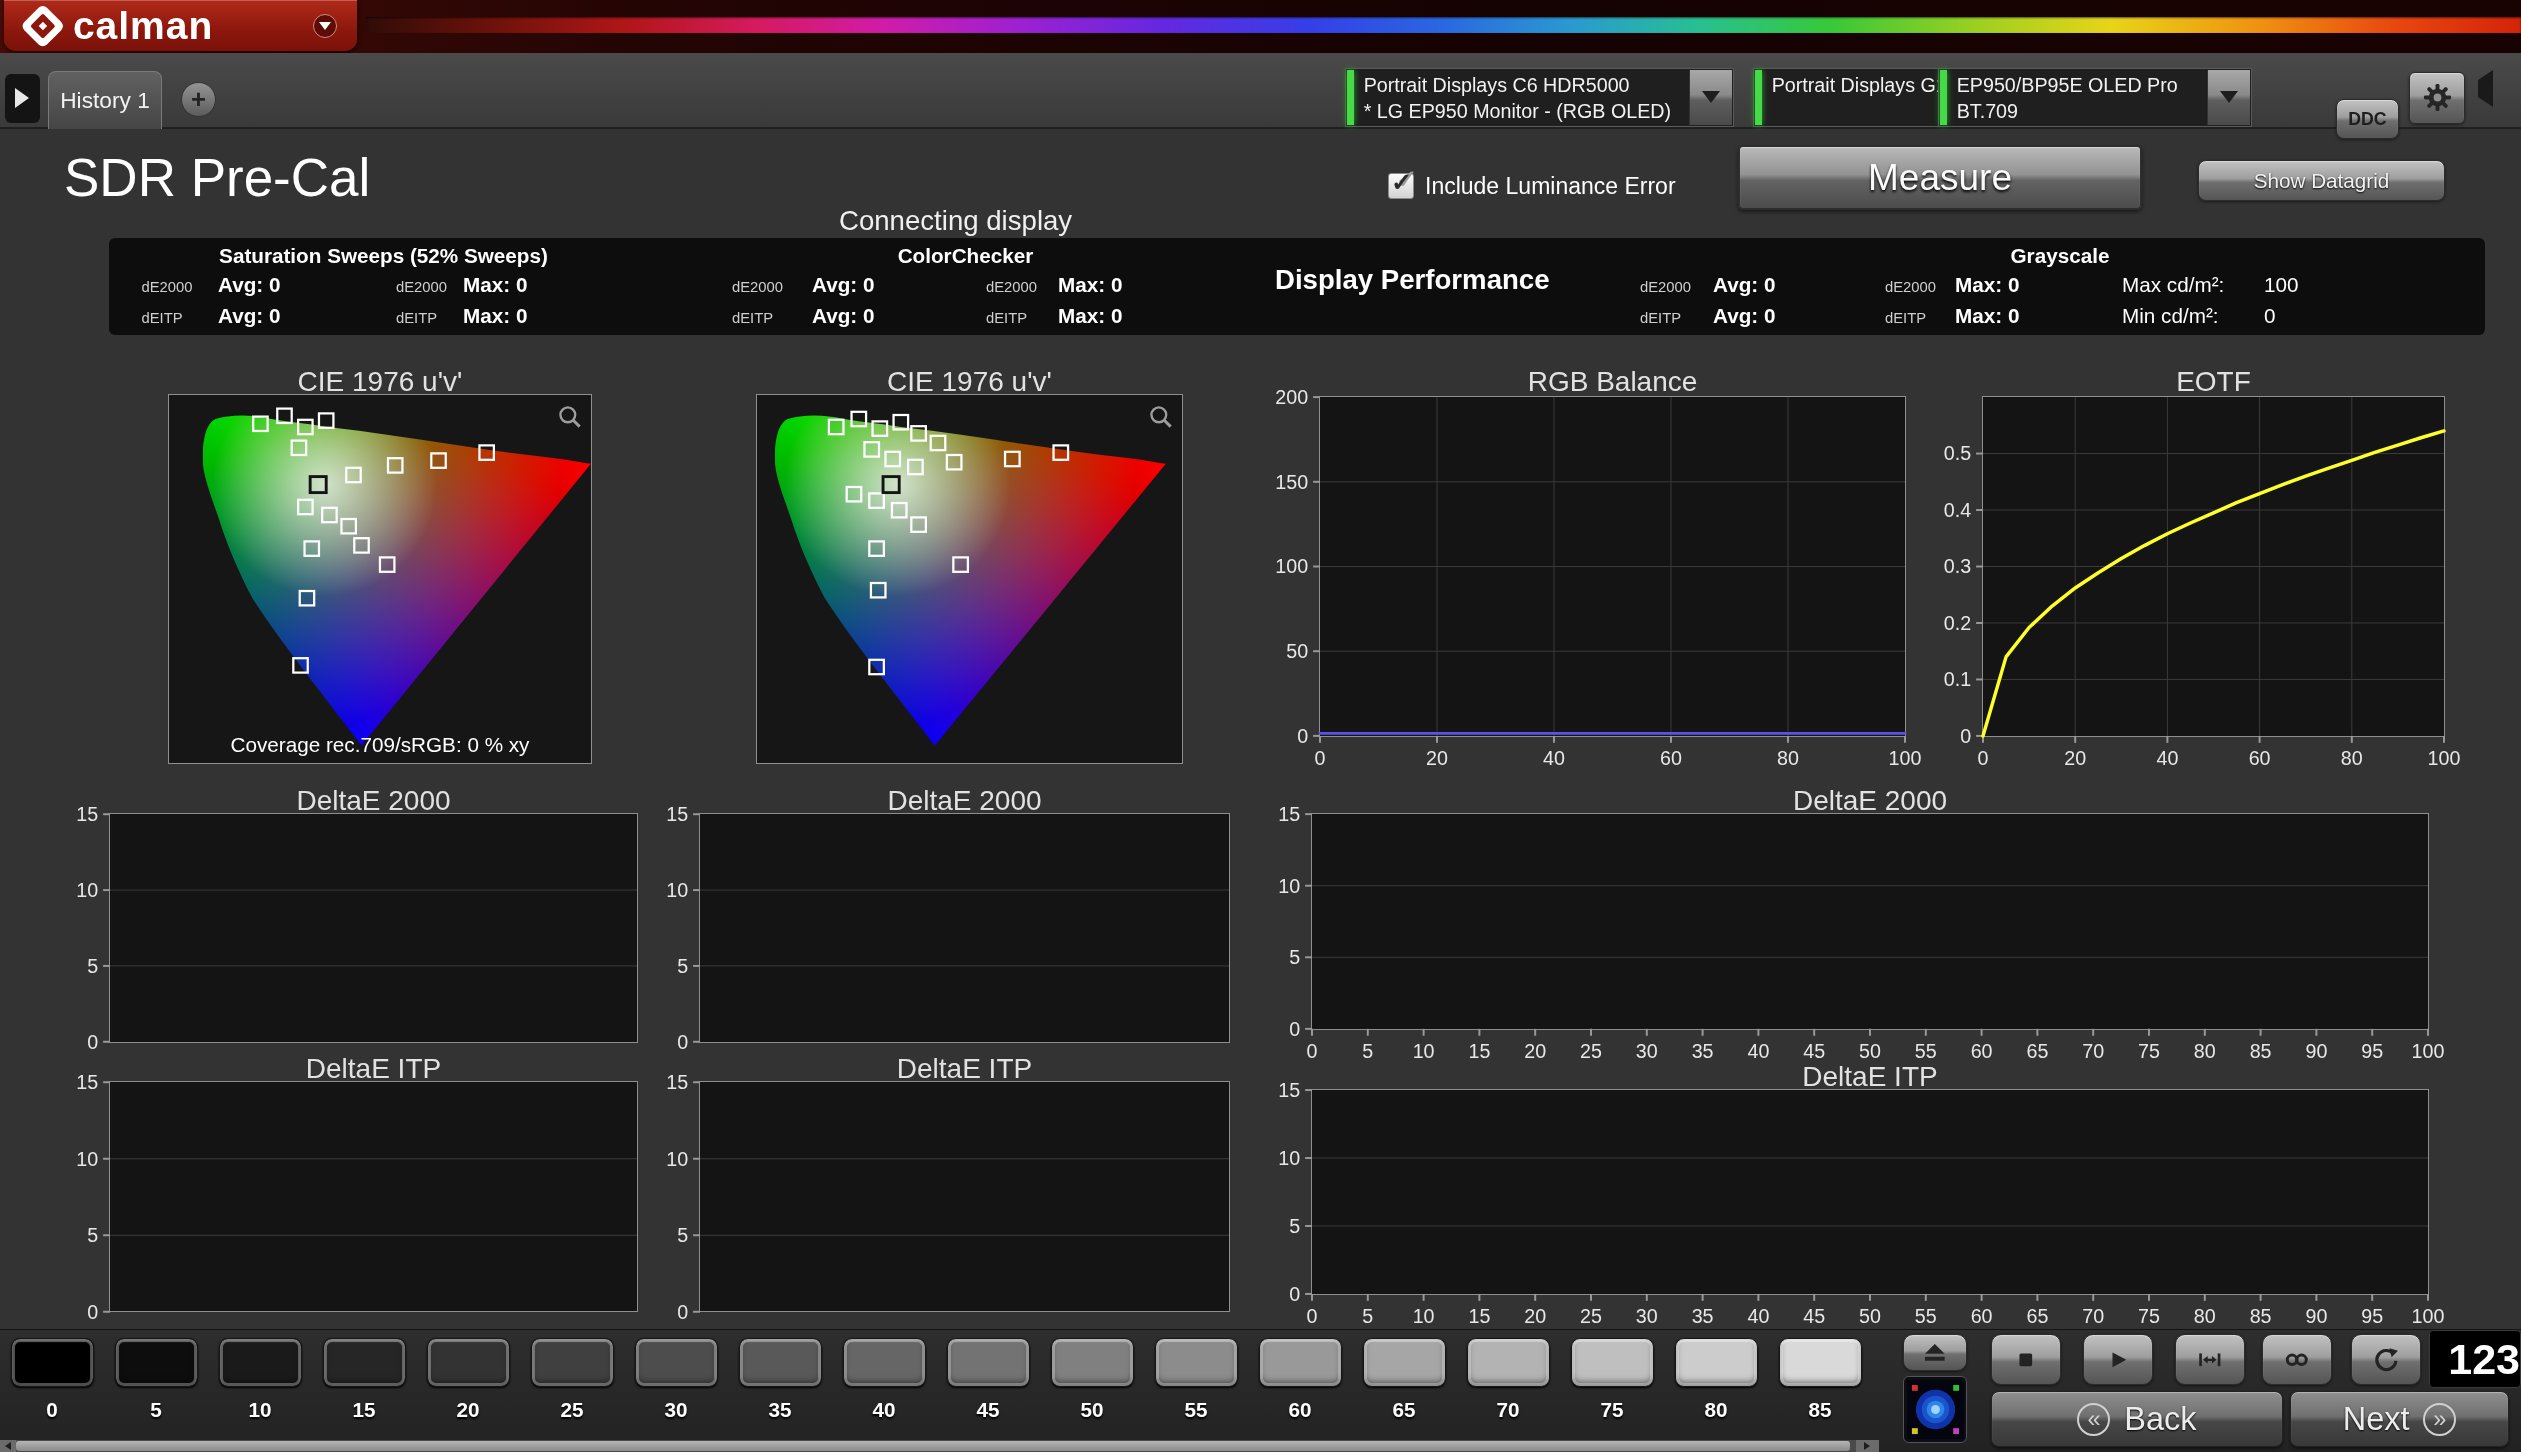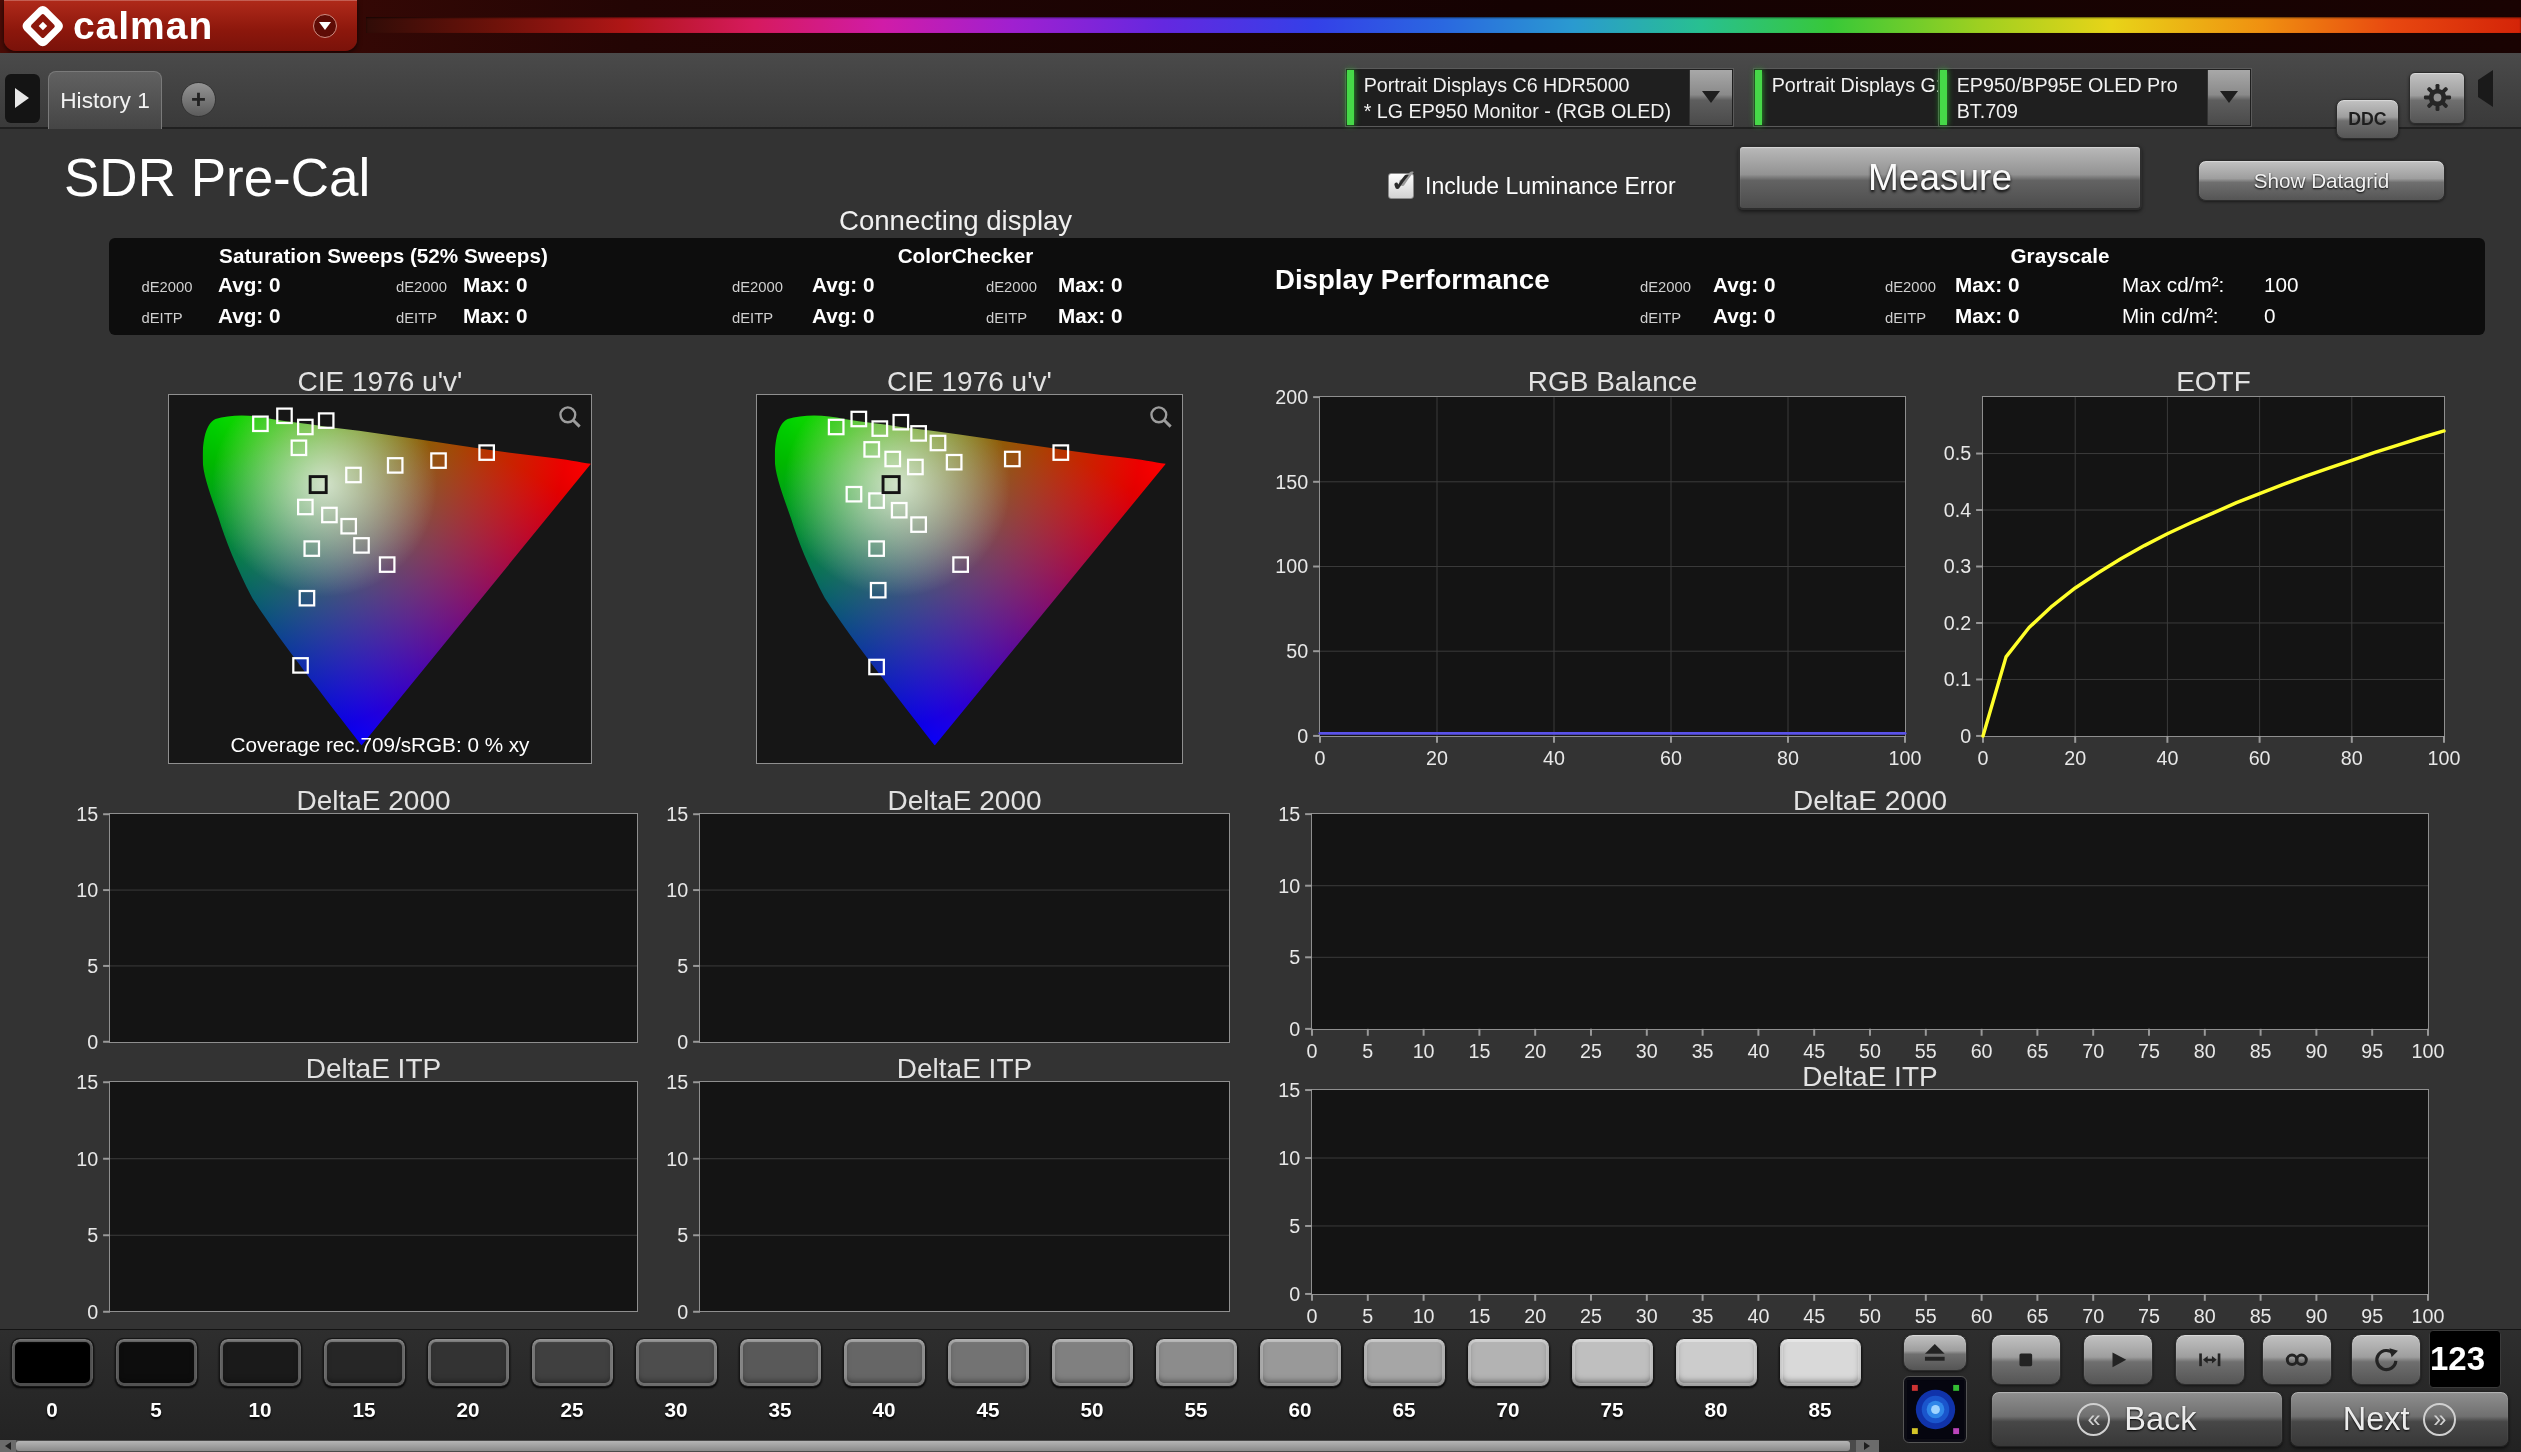--- a/index.html
+++ b/index.html
@@ -99,22 +99,22 @@
   box-shadow:inset 0 0 0 3px rgba(255,255,255,.30),inset 0 2px 3px rgba(255,255,255,.25),inset 0 -3.9px 6.9px rgba(0,0,0,.5),0 1px 2px #000;}
 .patch-label{margin-top:10.8px;font-size:20.7px;font-weight:bold;color:#fff;text-shadow:0 2px 2px #000;}
 #eject-btn{position:absolute;left:1903px;top:1334px;width:64px;height:37px;border-radius:9.9px;
   display:flex;align-items:center;justify-content:center;}
 #pattern-btn{position:absolute;left:1903px;top:1376px;width:64px;height:67px;background:#0c0c14;
   border:1px solid #555;border-radius:5.9px;display:flex;align-items:center;justify-content:center;}
 .tbtn{position:absolute;top:1334px;width:70px;height:51px;border-radius:9.9px;
   display:flex;align-items:center;justify-content:center;}
 #stop-btn{left:1991px;} #play-btn{left:2083px;} #step-btn{left:2175px;}
 #loop-btn{left:2262px;} #refresh-btn{left:2351px;}
-#count-box{position:absolute;left:2429px;top:1330px;width:72px;height:58px;background:#000;border:1px solid #3a3a3a;
-  border-radius:3.9px;text-align:left;line-height:56px;font-size:33px;font-weight:bold;color:#fff;}
+#count-box{position:absolute;left:2429px;top:1330px;width:92px;height:58px;background:#000;border:1px solid #3a3a3a;
+  border-radius:3.9px;text-align:right;line-height:56px;font-size:43px;font-weight:bold;color:#fff;}
 .navbtn{position:absolute;top:1391px;height:56px;border-radius:7.9px;
   background:linear-gradient(180deg,#8f8f8f,#707070 45%,#474747 55%,#383838);
   border:1px solid #222;box-shadow:inset 0 1px 1px rgba(255,255,255,.35),0 2px 3px rgba(0,0,0,.5);
   display:flex;align-items:center;justify-content:center;gap:13.8px;}
 #back-btn{left:1991px;width:292px;} #next-btn{left:2290px;width:219px;}
 .nav-circle{width:33px;height:33px;border:2px solid #d0d0d0;border-radius:50%;color:#d0d0d0;
   font-size:23.6px;line-height:29.6px;text-align:center;}
 .nav-text{font-size:32.5px;color:#ececec;text-shadow:0 1px 2px #000;}
 #h-scrollbar{position:absolute;left:0;top:1440px;width:1879px;height:11.8px;background:#4a4a4a;}
 #h-thumb{position:absolute;left:15.8px;top:1px;width:1834px;height:9.9px;border-radius:3px;

